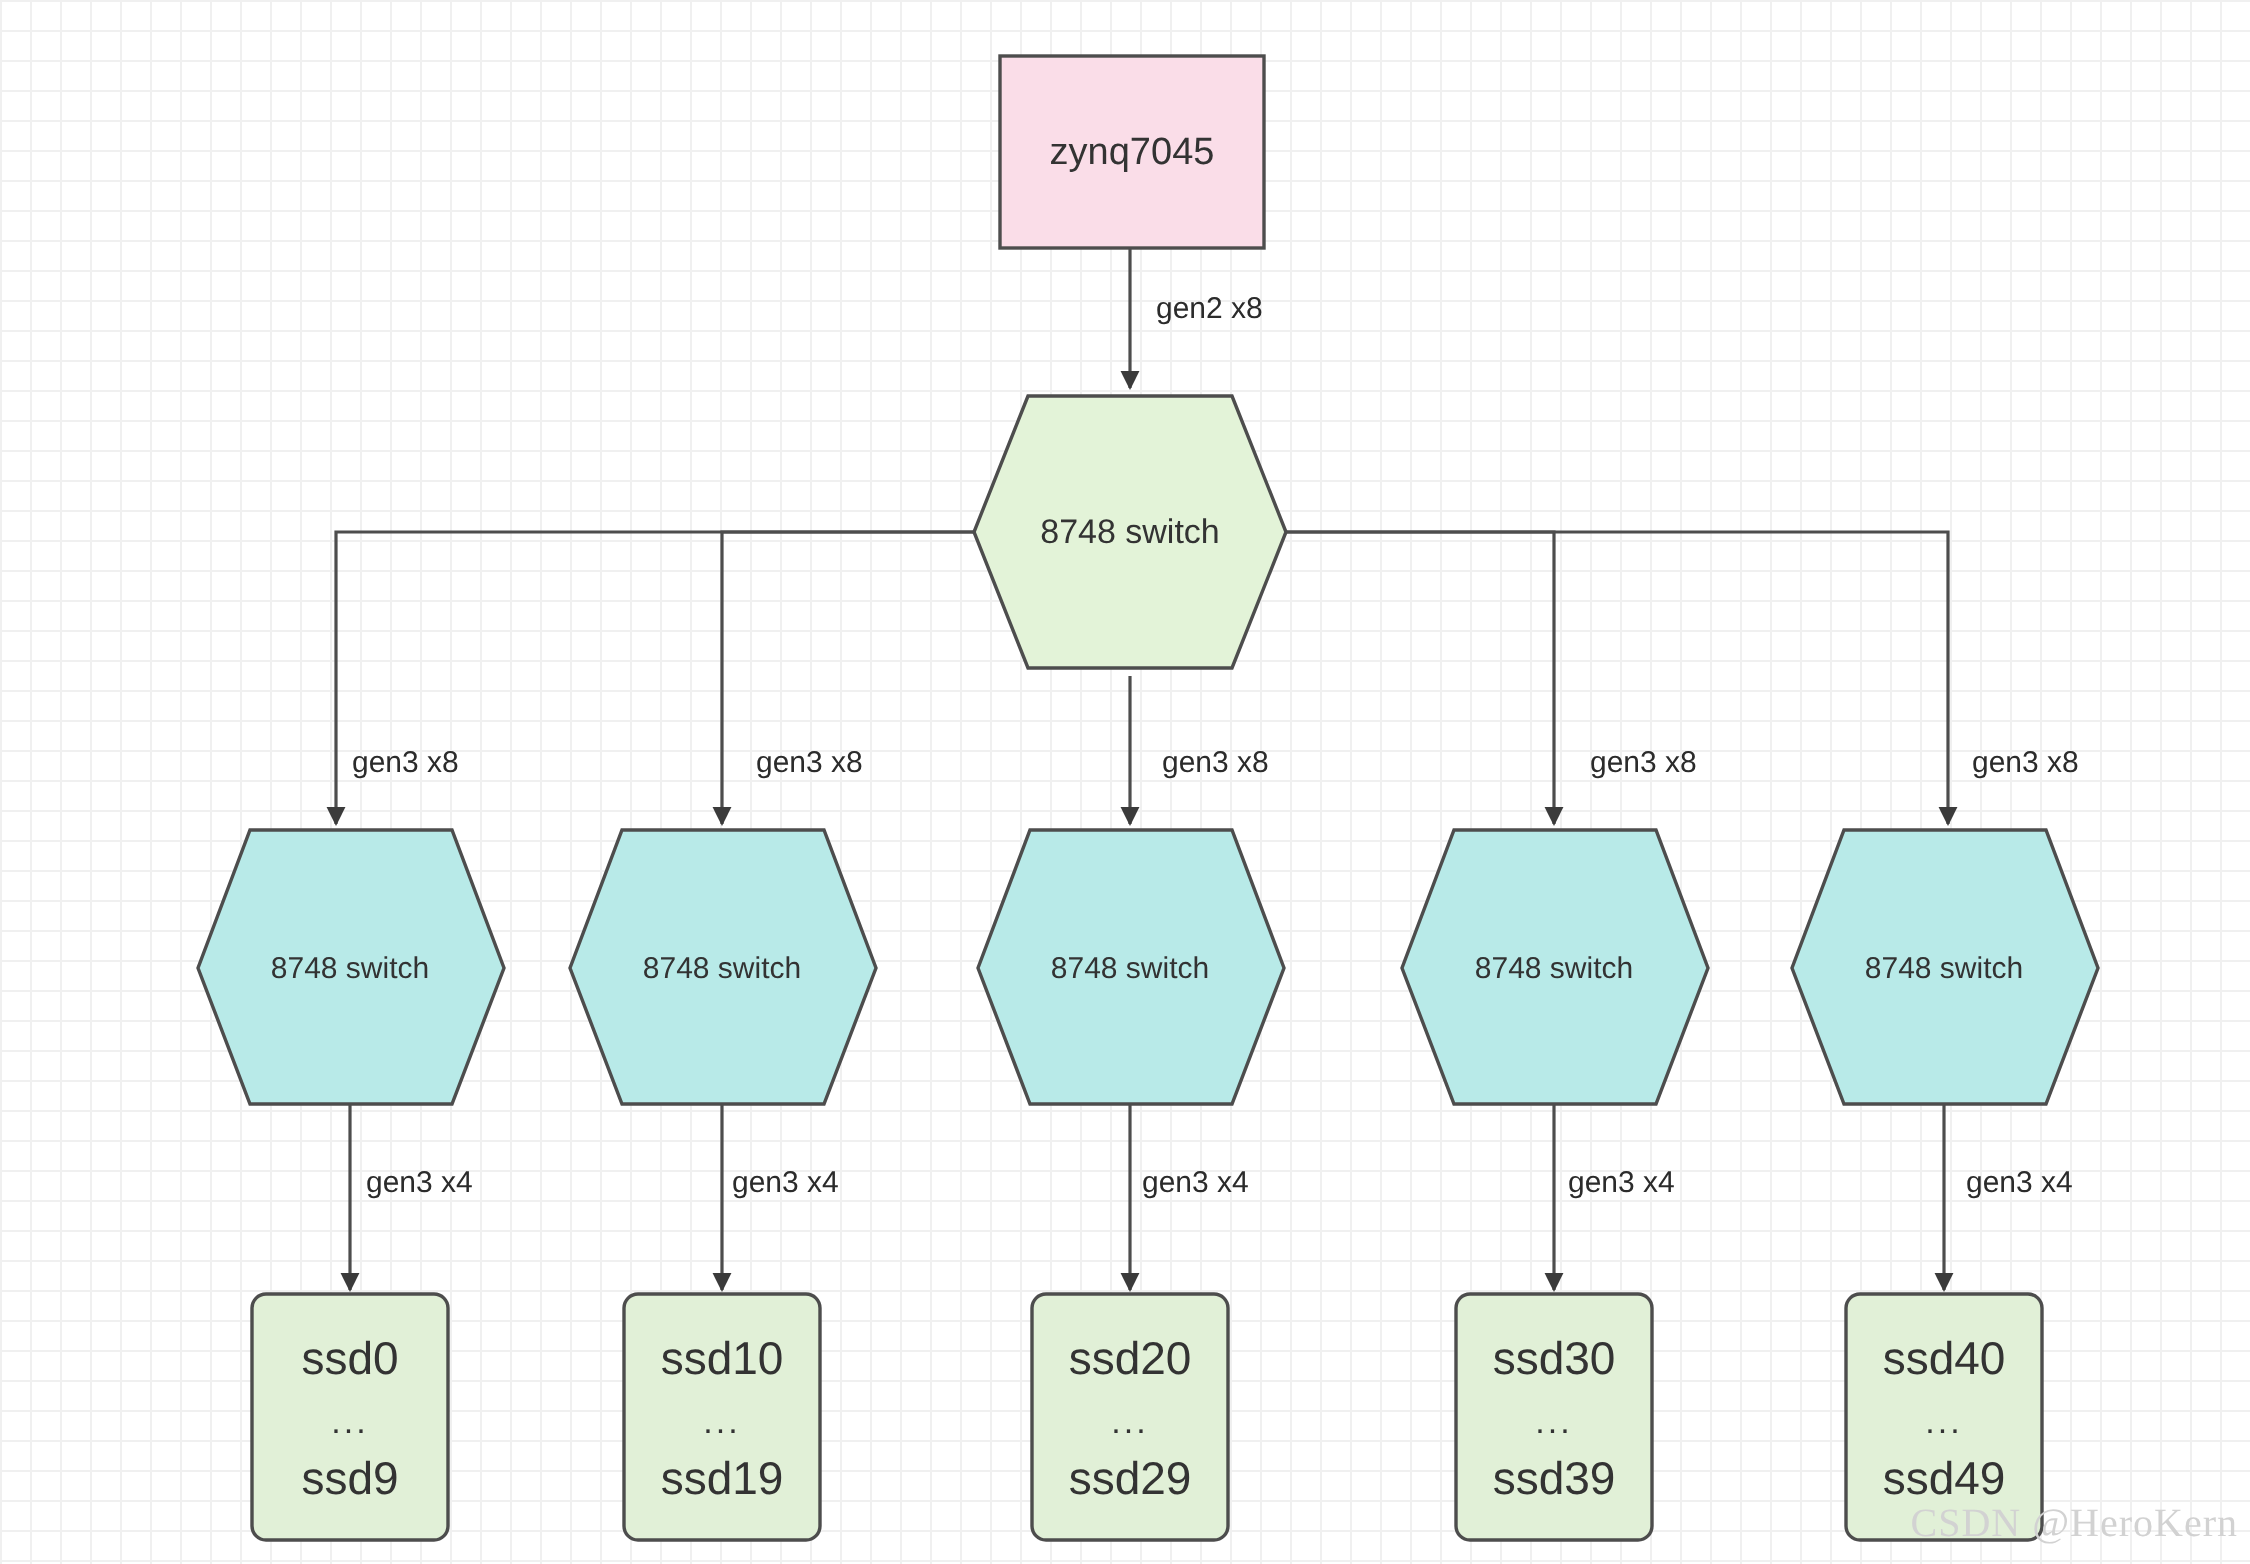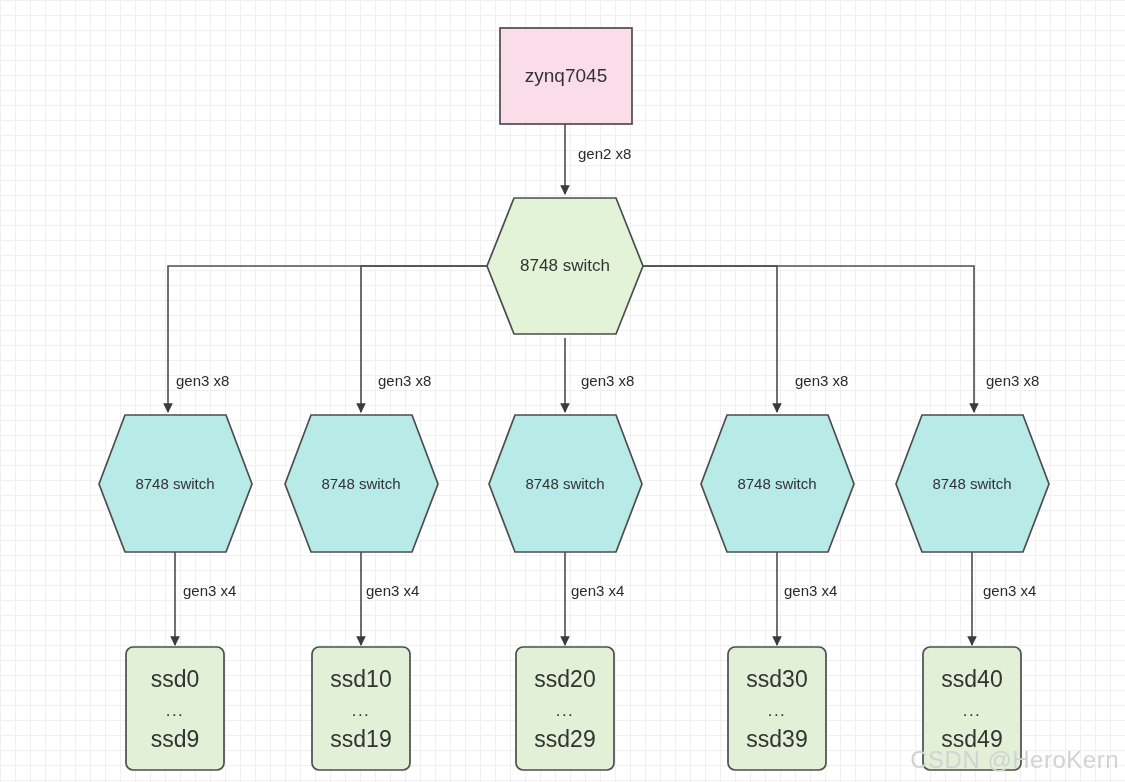--- a/index.html
+++ b/index.html
@@ -55,22 +55,22 @@
     stroke-width: 1.6;
   }
   .shape {
     stroke: #4d4d4d;
     stroke-width: 1.7;
   }
   .watermark {
     position: absolute;
     right: 6px;
     bottom: 8px;
-    font-family: Liberation Sans, sans-serif;
-    font-size: 24px;
+    font-family: Liberation Serif, serif;
+    font-size: 20px;
     color: #d2d2d2;
     letter-spacing: 0.5px;
     white-space: nowrap;
     pointer-events: none;
   }
 </style>
 </head>
 <body>
 
 <div id="canvas">

